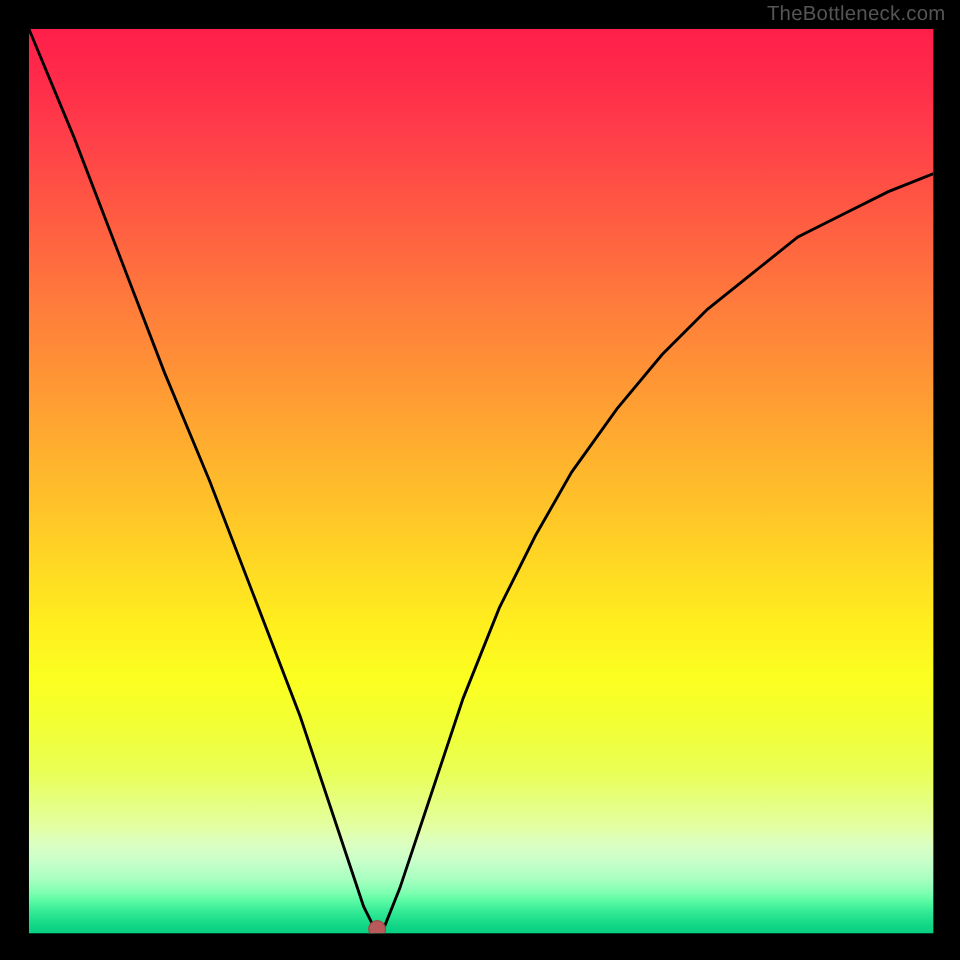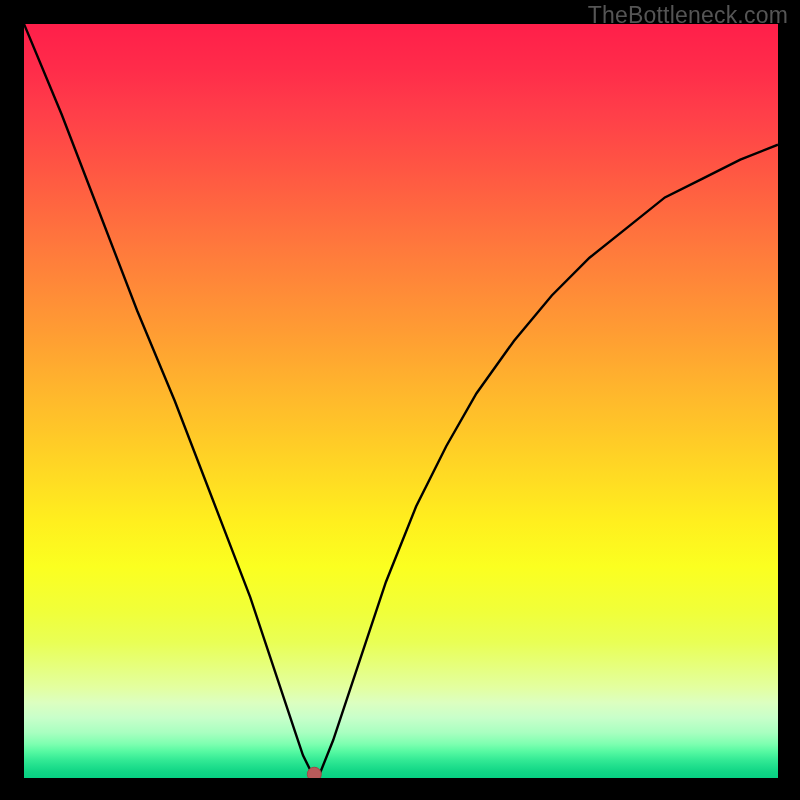--- a/index.html
+++ b/index.html
@@ -13,21 +13,21 @@
   .chart-container {
     position: absolute;
     width: 800px;
     height: 800px;
   }
   .watermark {
     position: absolute;
     top: 2px;
     right: 12px;
     color: #555555;
-    font-size: 23px;
+    font-size: 17px;
     font-weight: 500;
     letter-spacing: 0.2px;
     z-index: 10;
   }
   .plot-area {
     position: absolute;
     left: 24px;
     top: 24px;
     width: 754px;
     height: 754px;

